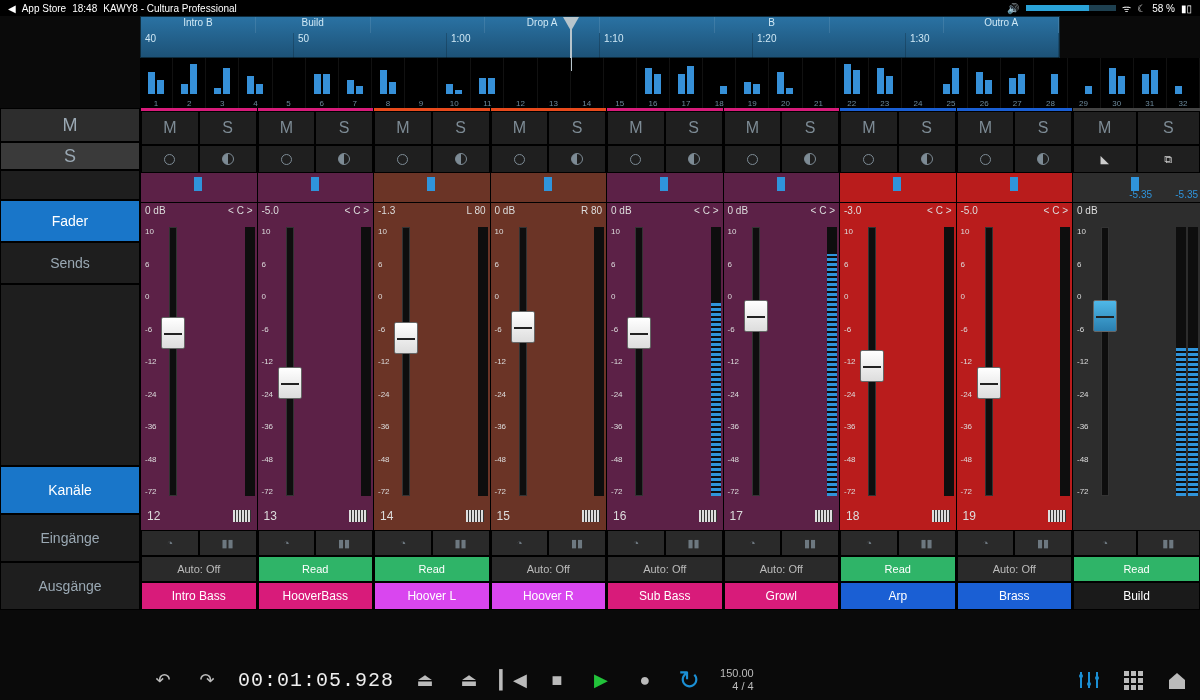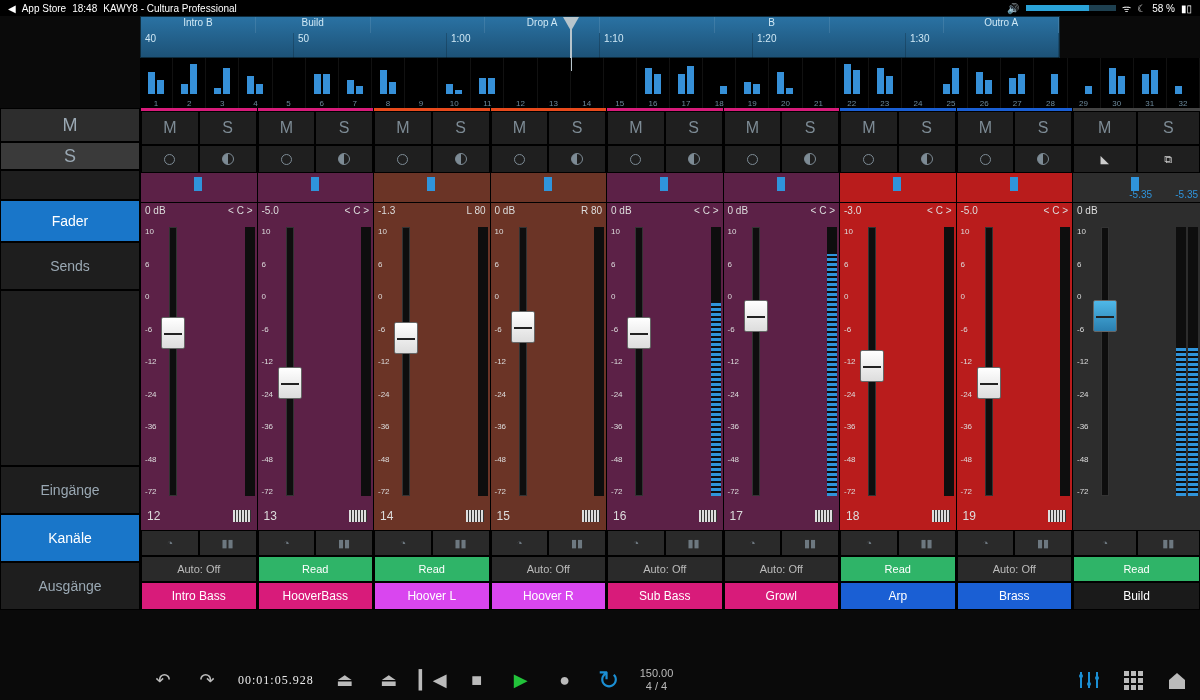--- a/index.html
+++ b/index.html
@@ -77,25 +77,25 @@
 .bg-gray{background:#2d2d2d}
 .bg-magenta{background:#d81b7a}
 .bg-orange{background:#d946ef}
 .bg-blue{background:#1a5fd4}
 .bg-black{background:#1a1a1a}
 .topbar{height:3px}
 .tb-mag{background:#d81b7a}.tb-or{background:#e84a1c}.tb-bl{background:#1a5fd4}.tb-gr{background:#444}
 
 
 .transport{position:absolute;bottom:0;left:0;right:0;height:40px;background:#0a0a0a;display:flex;align-items:center;padding:0 10px 0 150px;gap:18px;color:#bbb;font-size:18px}
-.tc{font-family:Liberation Serif, serif;font-size:12px;color:#eee;letter-spacing:1px}
+.tc{font-family:Liberation Mono, monospace;font-size:20px;color:#eee;letter-spacing:1px}
 .tbtn{width:26px;height:26px;display:flex;align-items:center;justify-content:center;cursor:pointer}
 .play{color:#22c33a}
 .loop{color:#1b8fd4}
-.tempo{font-size:11px;line-height:1.2;color:#bbb;text-align:center}
+.tempo{font-size:11px;line-height:1.2;color:#bbb;text-align:right}
 .tend{margin-left:auto;display:flex;gap:18px}
 .tend .active{color:#1b8fd4}
 .sq{display:grid;grid-template-columns:repeat(3,5px);gap:2px}
 .sq>span{width:5px;height:5px;background:#bbb}
 </style>
 </head>
 <body>
 
 <div class="frame">
  <div class="status">
@@ -363,24 +363,24 @@
         <div class="n">32</div>
       </div>
     </div>
 
  <div class="main">
   <div class="leftcol">
    <div class="lbtn" style="height:34px;font-size:18px;background:#2d2d2d">M</div>
    <div class="lbtn" style="height:28px;font-size:18px;background:#3a3a3a">S</div>
    <div class="lbtn" style="height:30px;background:#1e1e1e"></div>
    <div class="lbtn active" style="height:42px">Fader</div>
-   <div class="lbtn" style="height:48px">Sends</div>
+   <div class="lbtn" style="height:42px">Sends</div>
    <div class="lbtn" style="flex:1"></div>
+   <div class="lbtn active" style="height:48px">Kanäle</div>
    <div class="lbtn" style="height:48px">Eingänge</div>
-   <div class="lbtn active" style="height:48px">Kanäle</div>
    <div class="lbtn" style="height:48px">Ausgänge</div>
   </div>
 
   <div class="channels" id="channels">
         <div class="ch">
           <div class="topbar tb-mag"></div>
           <div class="ms-row bg-black" style="background: rgb(31, 31, 31);">
             <div>M</div>
             <div>S</div>
           </div>

